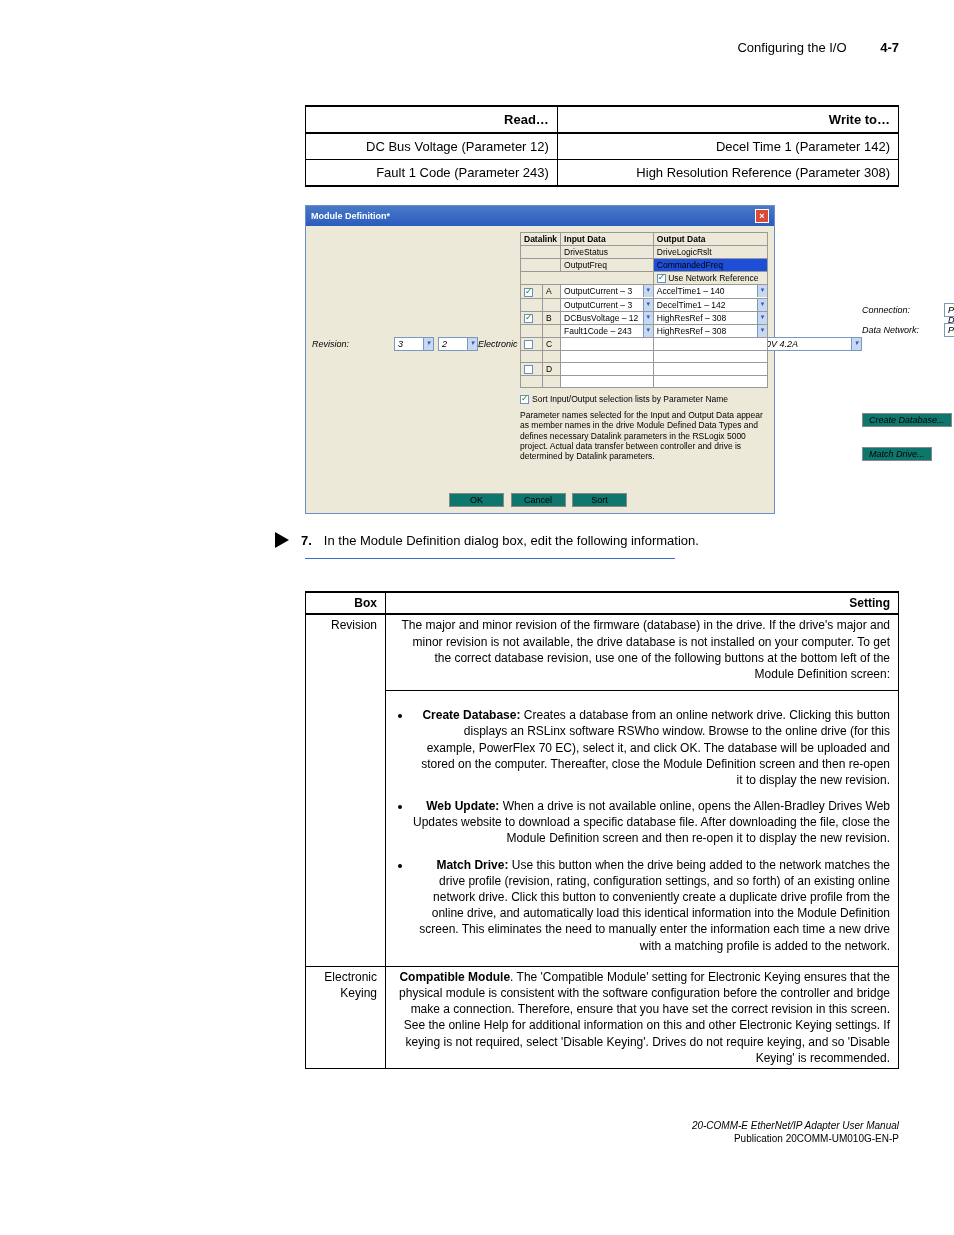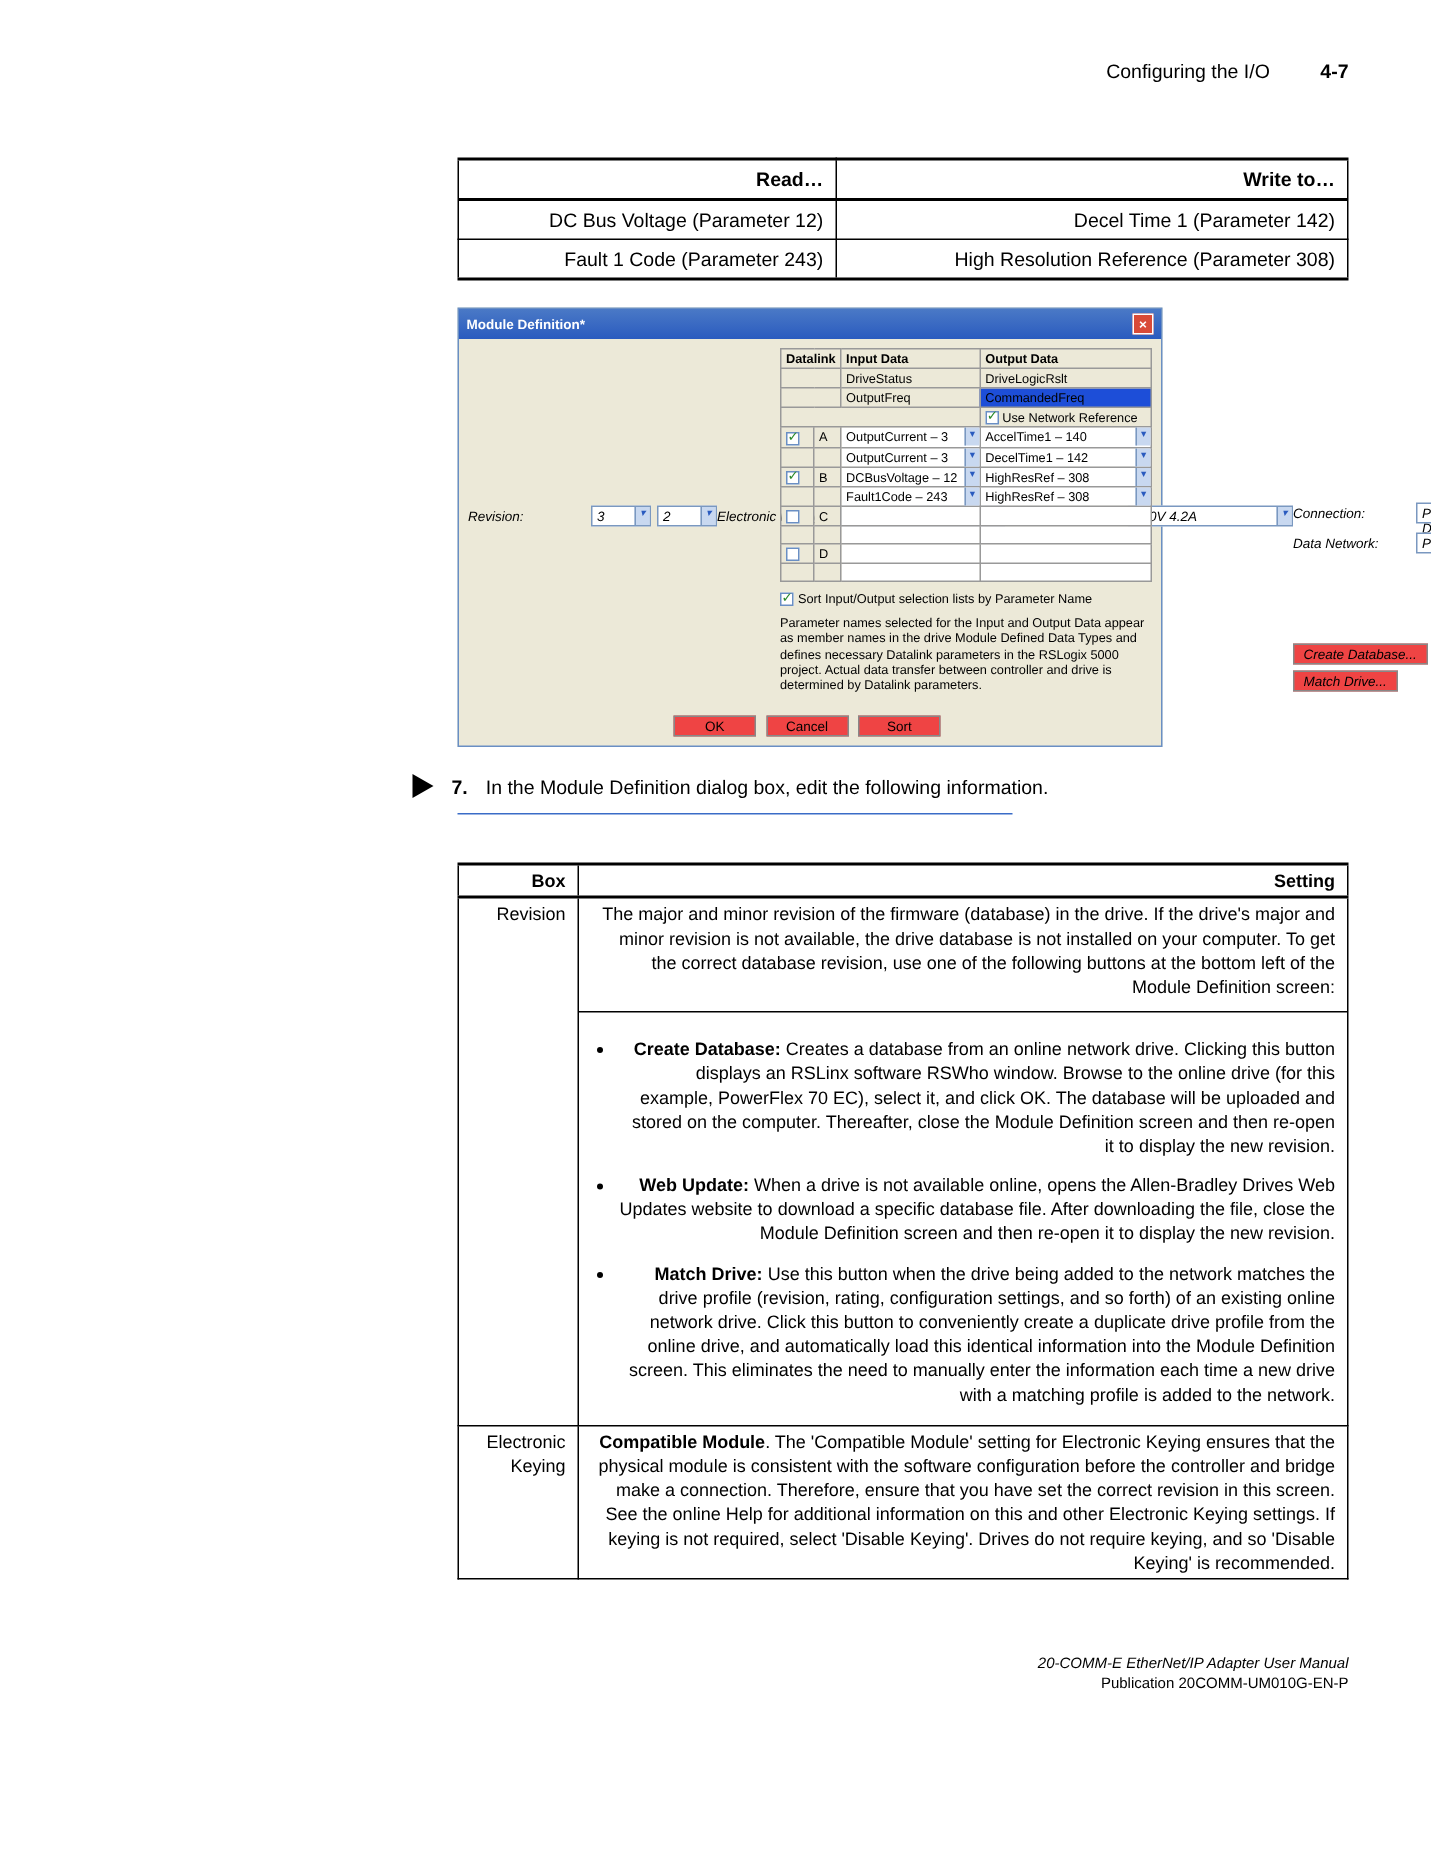--- a/index.html
+++ b/index.html
@@ -18,21 +18,21 @@
   .dialog-close { background: #d94a38; color: #fff; width: 14px; height: 14px; text-align: center; line-height: 13px; font-size: 9px; border: 1px solid #fff; }
   .dialog-body { display: flex; padding: 6px; gap: 8px; }
   .dlg-left { width: 200px; display: flex; flex-direction: row; font-style: italic; }
   .dlg-row { display: flex; align-items: center; margin-bottom: 6px; gap: 4px; }
   .dlg-label { width: 78px; font-size: 9px; }
   .dlg-select, .dlg-input { border: 1px solid #7a98c0; background: #fff; font-size: 9px; padding: 1px 3px; height: 14px; }
   .dlg-select.sm { width: 40px; }
   .dlg-select.md { width: 110px; }
   .dlg-select.full { width: 108px; }
   .dlg-bottom-left { margin-top: auto; }
-  .dlg-btn { border: 1px solid #888; background: #ef4444; padding: 1px 6px; font-size: 9px; display: inline-block; margin-right: 4px; margin-top: 4px; }
+  .dlg-btn { border: 1px solid #888; background: #0f766e; padding: 1px 6px; font-size: 9px; display: inline-block; margin-right: 4px; margin-top: 20px; }
   .dlg-right { flex: 1; }
   .dlg-table { border-collapse: collapse; width: 100%; font-size: 8.5px; }
   .dlg-table th, .dlg-table td { border: 1px solid #999; padding: 1px 3px; background: #fff; text-align: left; height: 12px; }
   .dlg-table th { background: #ece9d8; }
   .dlg-chk { width: 10px; text-align:center; }
   .dlg-note { font-size: 8.5px; margin-top: 6px; line-height: 1.2; }
   .dlg-warn { display:flex; gap:4px; align-items:flex-start; margin-top:4px;}
   .dlg-warn-ico { width:14px; height:14px; background:#ffcc00; border:1px solid #000; position:relative; flex-shrink:0;}
   .dlg-warn-ico::after{ content:"!"; position:absolute; left:4px; top:-1px; font-weight:bold; font-size:10px;}
   .dlg-sort { margin-top:6px; font-size:8.5px; display:flex; align-items:center; gap:3px;}

